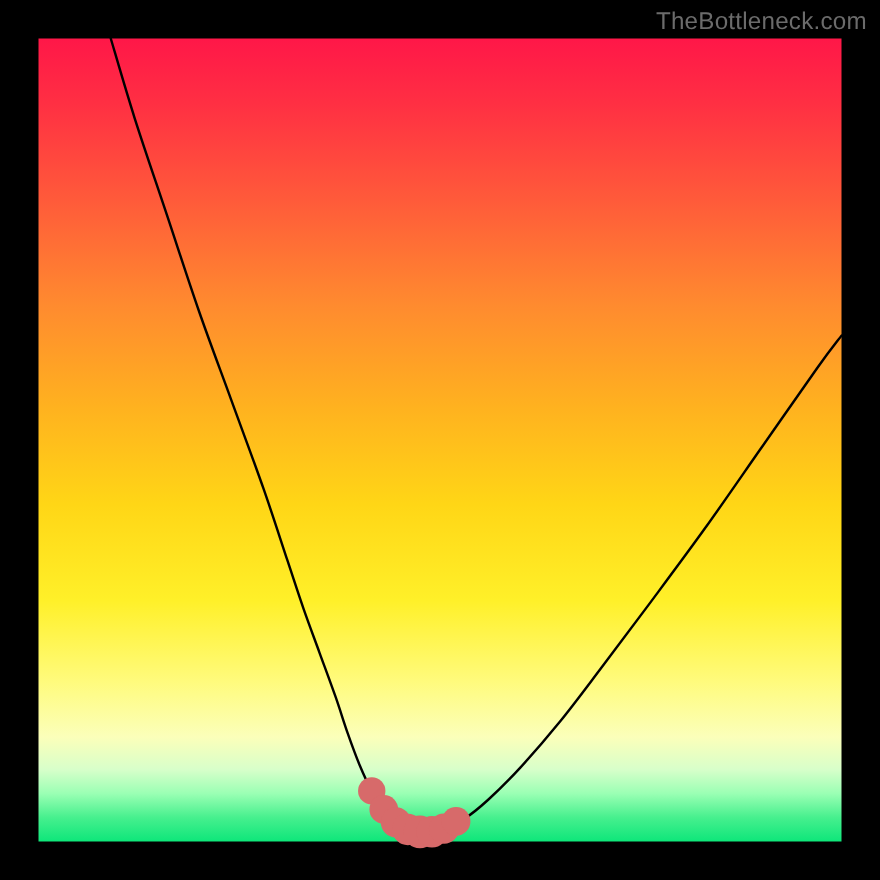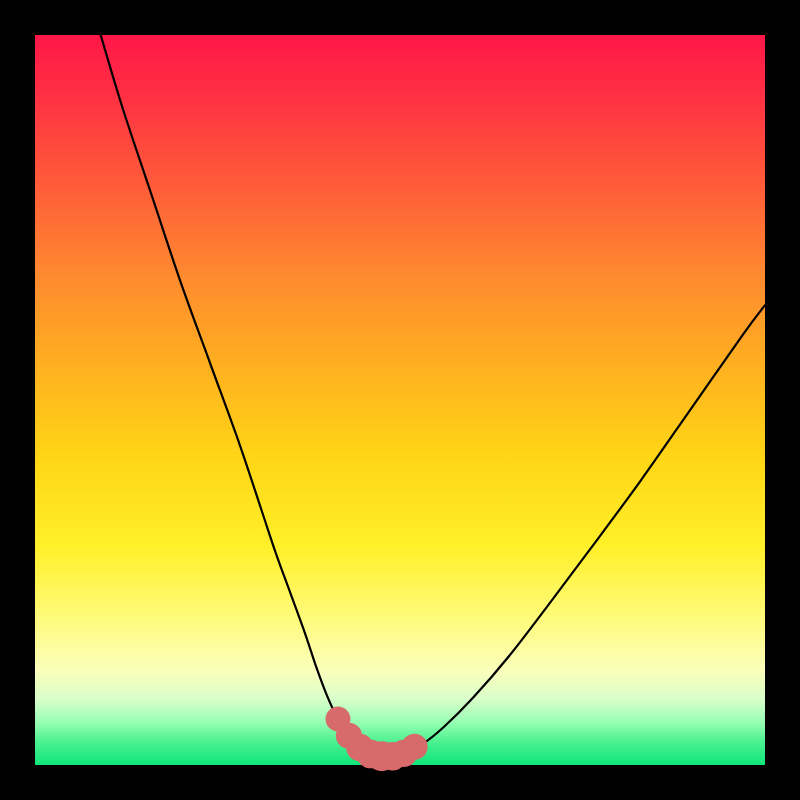--- a/index.html
+++ b/index.html
@@ -58,20 +58,21 @@
     top: 0;
     width: 730px;
     height: 730px;
     overflow: visible;
   }
 </style>
 </head>
 <body>
 
 <div class="frame">
+  <div class="watermark">TheBottleneck.com</div>
   <div class="plot">
     <svg class="curve" viewBox="0 0 730 730" preserveAspectRatio="none">
       <path id="curve-path" fill="none" stroke="#000000" stroke-width="2.2" stroke-linecap="round" stroke-linejoin="round" d="M 65.70 0.00 C 69.35 12.17, 79.08 46.23, 87.60 73.00 C 96.12 99.77, 107.07 131.40, 116.80 160.60 C 126.53 189.80, 136.27 220.22, 146.00 248.20 C 155.73 276.18, 165.47 301.73, 175.20 328.50 C 184.93 355.27, 195.88 384.47, 204.40 408.80 C 212.92 433.13, 220.22 456.25, 226.30 474.50 C 232.38 492.75, 236.03 504.31, 240.90 518.30 C 245.77 532.29, 250.63 545.07, 255.50 558.45 C 260.37 571.83, 265.84 586.43, 270.10 598.60 C 274.36 610.77, 277.40 621.11, 281.05 631.45 C 284.70 641.79, 288.35 651.89, 292.00 660.65 C 295.65 669.41, 299.30 677.32, 302.95 684.01 C 306.60 690.70, 310.25 696.05, 313.90 700.80 C 317.55 705.54, 321.20 709.44, 324.85 712.48 C 328.50 715.52, 332.15 717.59, 335.80 719.05 C 339.45 720.51, 343.10 720.88, 346.75 721.24 C 350.40 721.61, 354.05 721.73, 357.70 721.24 C 361.35 720.75, 363.78 720.27, 368.65 718.32 C 373.52 716.37, 380.21 713.94, 386.90 709.56 C 393.59 705.18, 400.28 699.83, 408.80 692.04 C 417.32 684.25, 427.05 674.76, 438.00 662.84 C 448.95 650.92, 462.33 635.47, 474.50 620.50 C 486.67 605.53, 497.62 590.69, 511.00 573.05 C 524.38 555.41, 538.98 535.94, 554.80 514.65 C 570.62 493.36, 588.87 469.02, 605.90 445.30 C 622.93 421.58, 639.97 396.63, 657.00 372.30 C 674.03 347.97, 695.93 316.33, 708.10 299.30 C 720.27 282.27, 726.35 274.97, 730.00 270.10"></path>
       <g id="marker-group">
           <circle cx="302.95" cy="684.01" r="12.45" fill="#d76a6a" stroke="#c95a5a" stroke-width="0"></circle>
           <circle cx="313.90" cy="700.80" r="13.07" fill="#d76a6a" stroke="#c95a5a" stroke-width="0"></circle>
           <circle cx="324.85" cy="712.48" r="13.69" fill="#d76a6a" stroke="#c95a5a" stroke-width="0"></circle>
           <circle cx="335.80" cy="719.05" r="14.31" fill="#d76a6a" stroke="#c95a5a" stroke-width="0"></circle>
           <circle cx="346.75" cy="721.24" r="14.93" fill="#d76a6a" stroke="#c95a5a" stroke-width="0"></circle>
           <circle cx="357.70" cy="721.24" r="14.31" fill="#d76a6a" stroke="#c95a5a" stroke-width="0"></circle>

